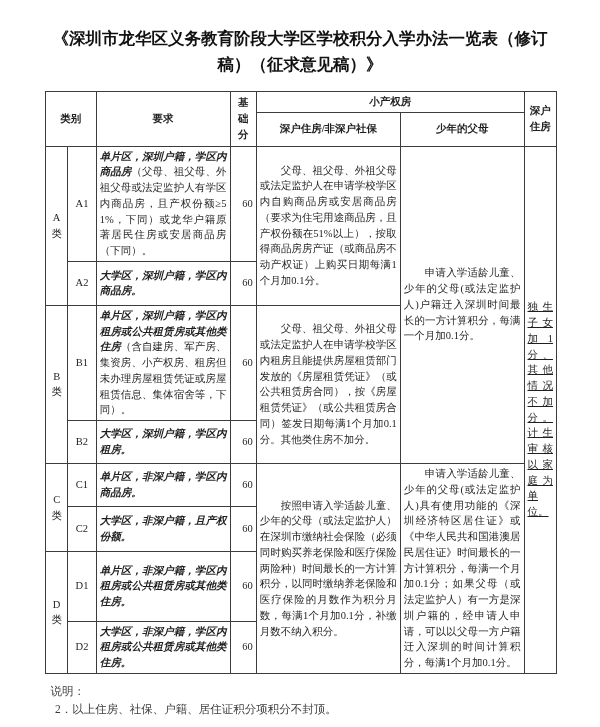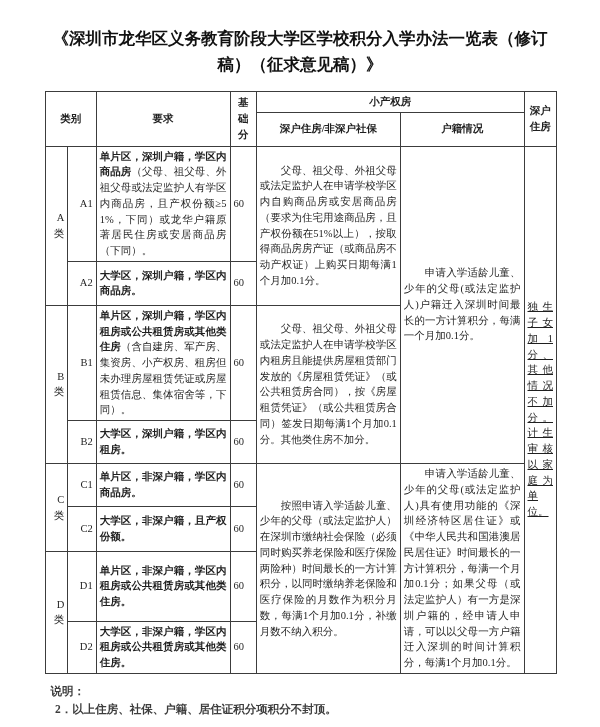--- a/index.html
+++ b/index.html
@@ -19,32 +19,32 @@
     margin-left:15px;
     width:512px;border-collapse:collapse;table-layout:fixed;
   }
   .score-table td{
     border:1px solid #3c3c3c;
     font-size:10.5px;line-height:1.5;
     padding:2px 3px;vertical-align:middle;
     word-break:break-all;
   }
   .hd{text-align:center;font-weight:bold;padding:1px;}
-  .cell-center{text-align:right;}
+  .cell-center{text-align:center;}
   .req{text-align:justify;}
-  .req .lead{font-weight:bold;}
+  .req .lead{font-weight:bold;font-style:italic;}
   .para{text-indent:2em;text-align:justify;margin:0;font-family:Liberation Serif, serif;}
-  .score{text-align:left;}
+  .score{text-align:right;}
   .fp-cell{text-align:justify;line-height:1.7;padding:2px 4px;text-decoration:underline;}
   .notes{
     margin:9px 0 0 2px;width:542px;
     font-size:11.5px;line-height:1.55;color:#3d3d3d;
   }
   .notes .notes-label{text-indent:1.6em;margin:0;}
-  .notes p{margin:0;text-indent:2em;text-align:justify;font-weight:bold;}
+  .notes p{margin:0;text-indent:2em;text-align:justify;}
 </style>
 </head>
 <body>
 
 <div class="page">
 
   <div class="doc-title">《深圳市龙华区义务教育阶段大学区学校积分入学办法一览表（修订稿）（征求意见稿）》</div>
 
   <table class="score-table">
     <colgroup>
@@ -60,21 +60,21 @@
     <tbody>
         <tr style="height:20px">
       <td class="hd" colspan="2" rowspan="2">类别</td>
       <td class="hd" rowspan="2">要求</td>
       <td class="hd" rowspan="2">基础分</td>
       <td class="hd" colspan="2">小产权房</td>
       <td class="hd" rowspan="2">深户住房</td>
     </tr>
     <tr style="height:34px">
       <td class="hd">深户住房/非深户社保</td>
-      <td class="hd">户籍情况</td>
+      <td class="hd">少年的父母</td>
     </tr>
 
     <tr style="height:76px">
       <td class="cell-center" rowspan="2">A类</td>
       <td class="cell-center">A1</td>
       <td class="req"><span class="lead">单片区，深圳户籍，学区内商品房</span><span>（父母、祖父母、外祖父母或法定监护人有学区内商品房，且产权份额≥51%，下同）或龙华户籍原著居民住房或安居商品房（下同）。</span></td>
       <td class="score">60</td>
       <td rowspan="2">
             <p class="para">父母、祖父母、外祖父母或法定监护人在申请学校学区内自购商品房或安居商品房（要求为住宅用途商品房，且产权份额在51%以上），按取得商品房房产证（或商品房不动产权证）上购买日期每满1个月加0.1分。</p>
           </td>

